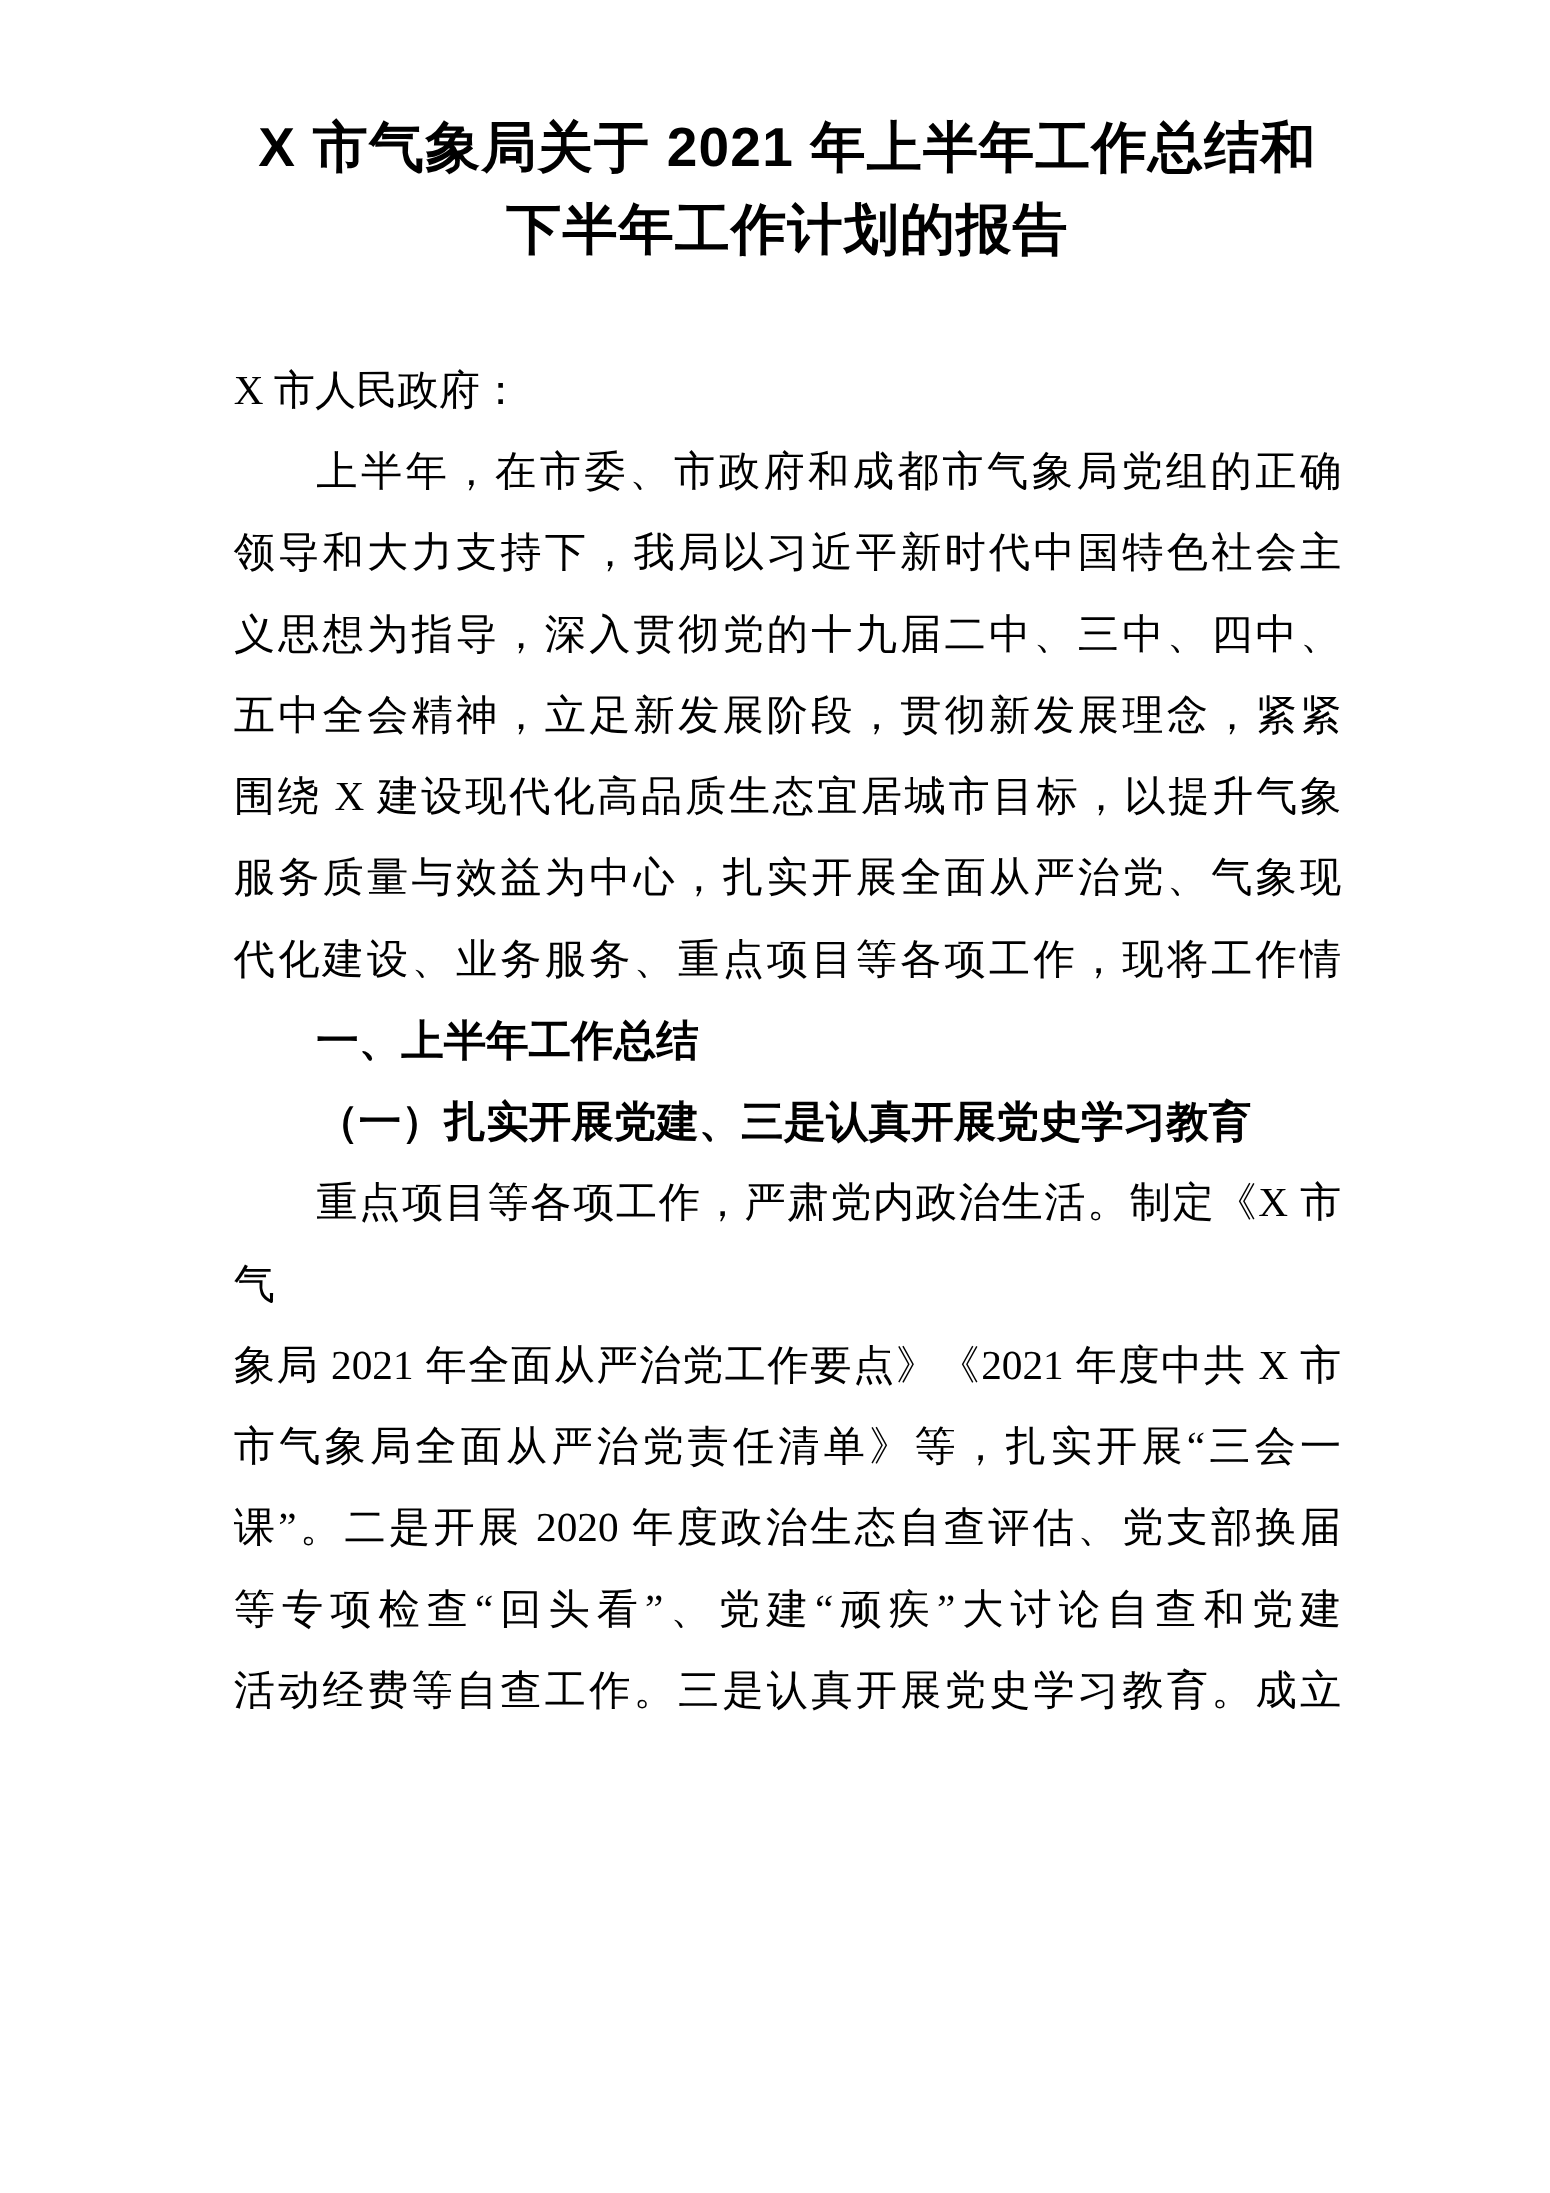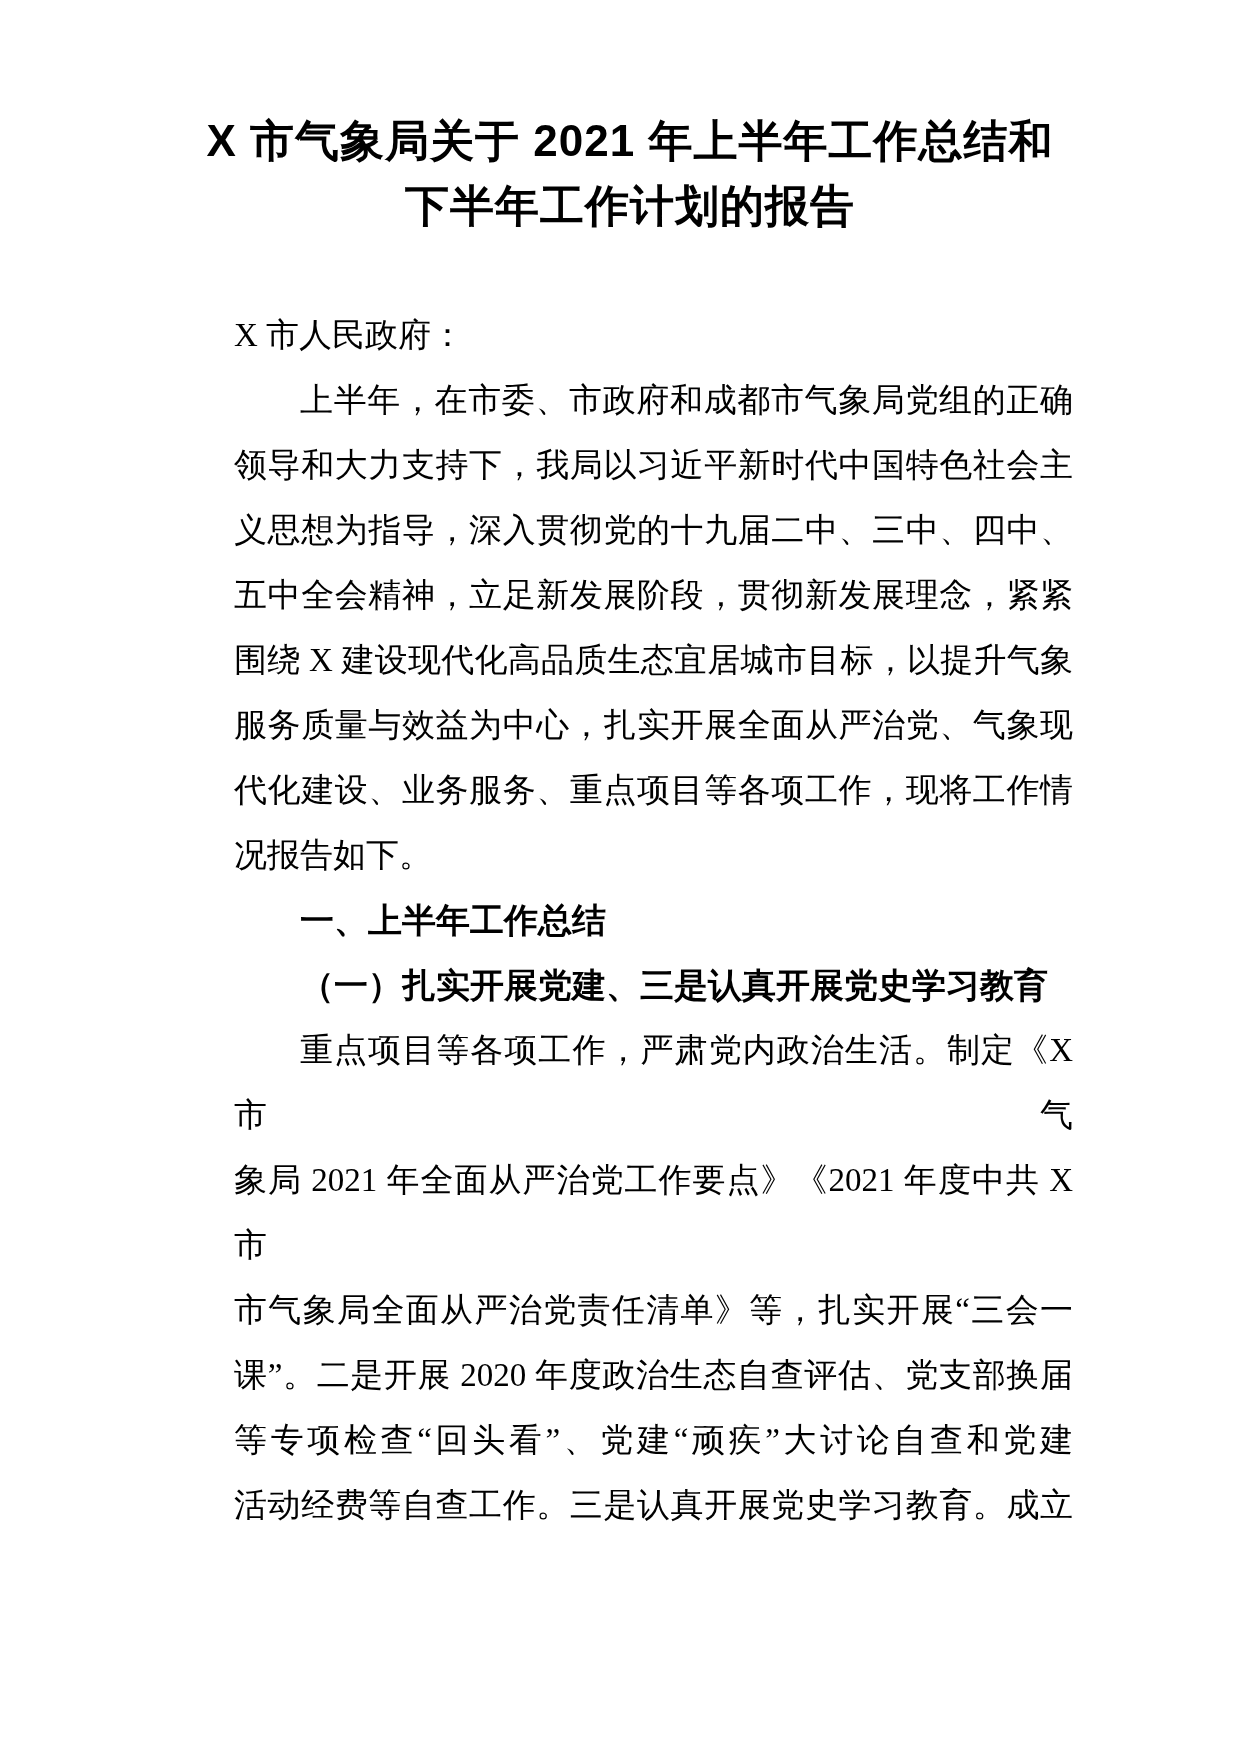--- a/index.html
+++ b/index.html
@@ -5,38 +5,37 @@
   html, body { margin: 0; padding: 0; }
   .page {
     position: relative;
     width: 1240px;
     height: 1754px;
     background: #ffffff;
     color: #000000;
     overflow: hidden;
   }
   .content {
-    padding: 108px 167px 0 187px; 
+    padding: 86px 167px 0 187px; 
   }
   .doc-title {
     margin: 0;
     font-family: "Liberation Sans", sans-serif;
     font-weight: 700;
     font-size: 44px;
     line-height: 65px;
     text-align: center;
     letter-spacing: 1px;
   }
   .title-line { display: block; }
   .doc-body {
     margin-top: 65px;
     font-family: "Liberation Serif", serif;
     font-size: 33px;
     line-height: 65px;
-    margin-left: 47px;
   }
   .line { min-height: 65px; }
   .just {
     text-align: justify;
     text-align-last: justify;
   }
   .indent { text-indent: 66px; } 
   .heading {
     font-family: Liberation Sans, sans-serif;
     font-weight: 700;
@@ -58,21 +57,20 @@
 
       <div class="line">X 市人民政府：</div>
 
       <div class="line just indent">上半年，在市委、市政府和成都市气象局党组的正确</div>
       <div class="line just">领导和大力支持下，我局以习近平新时代中国特色社会主</div>
       <div class="line just">义思想为指导，深入贯彻党的十九届二中、三中、四中、</div>
       <div class="line just">五中全会精神，立足新发展阶段，贯彻新发展理念，紧紧</div>
       <div class="line just">围绕 X 建设现代化高品质生态宜居城市目标，以提升气象</div>
       <div class="line just">服务质量与效益为中心，扎实开展全面从严治党、气象现</div>
       <div class="line just">代化建设、业务服务、重点项目等各项工作，现将工作情</div>
-      <div class="line">况报告如下。</div>
 
       <div class="line heading indent">一、上半年工作总结</div>
 
       <div class="line heading indent">（一）扎实开展党建、三是认真开展党史学习教育</div>
 
       <div class="line just indent">重点项目等各项工作，严肃党内政治生活。制定《X 市气</div>
       <div class="line just">象局 2021 年全面从严治党工作要点》《2021 年度中共 X 市</div>
       <div class="line just">市气象局全面从严治党责任清单》等，扎实开展“三会一</div>
       <div class="line just">课”。二是开展 2020 年度政治生态自查评估、党支部换届</div>
       <div class="line just">等专项检查“回头看”、党建“顽疾”大讨论自查和党建</div>

